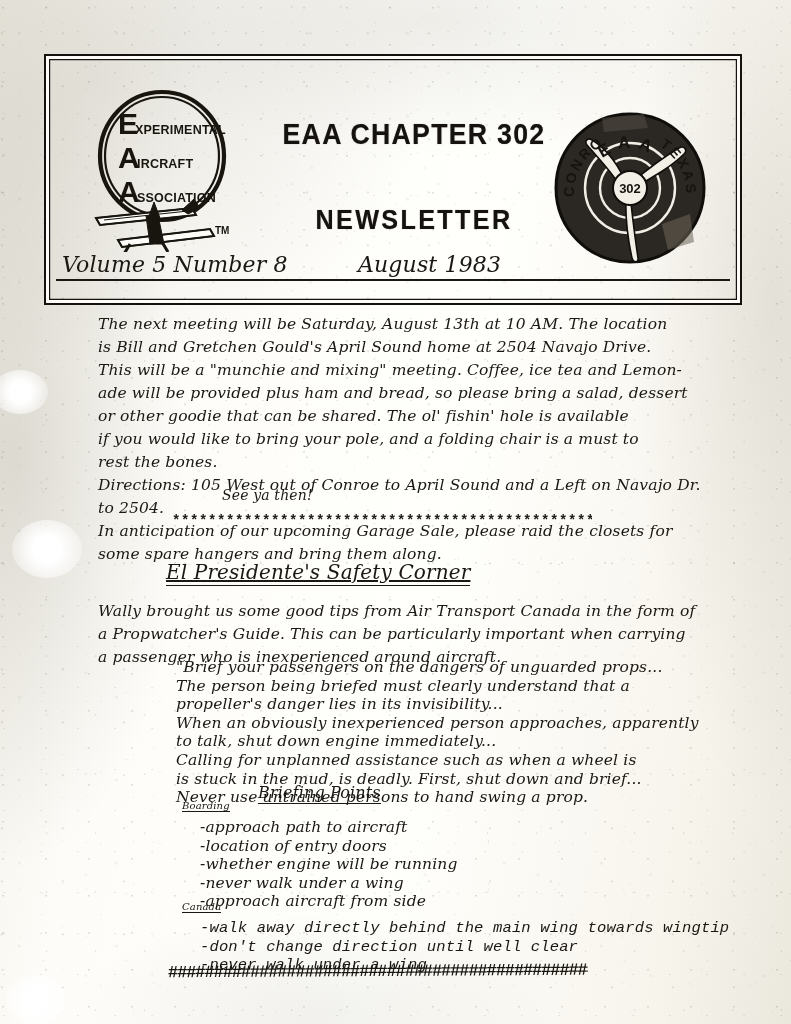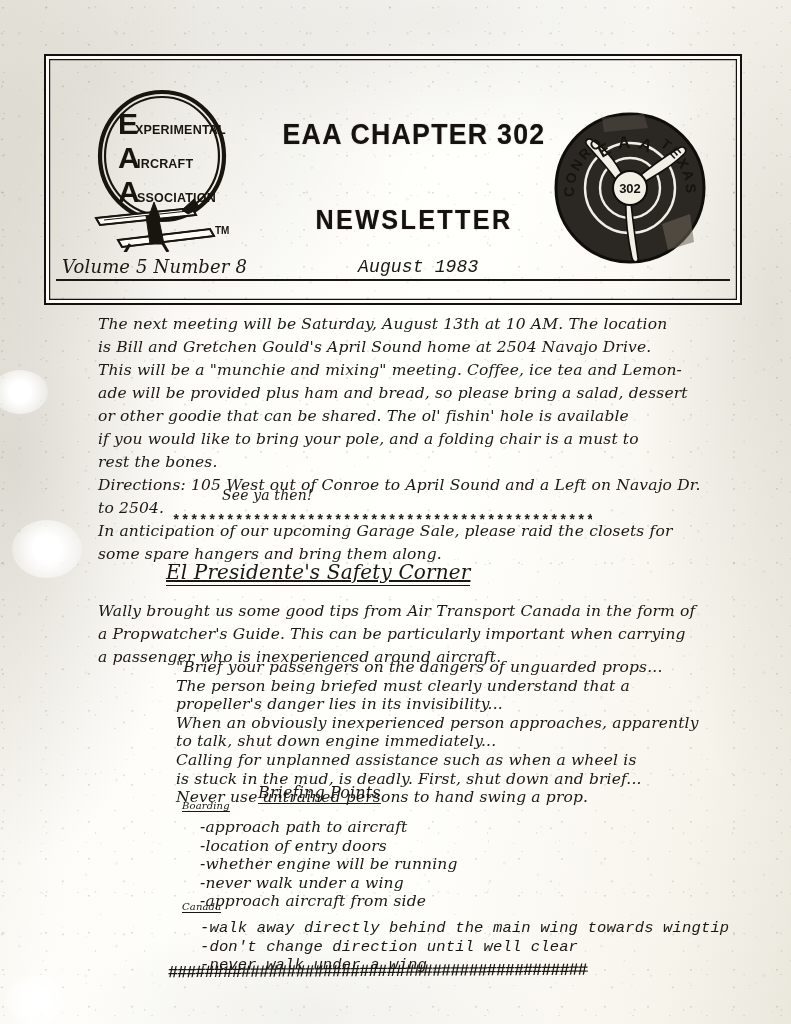--- a/index.html
+++ b/index.html
@@ -124,27 +124,27 @@
     right: 10px;
     bottom: 22px;
     height: 2px;
     background: #1a1714;
   }
   .mast-meta {
     position: absolute;
     bottom: 26px;
     font-family: "Liberation Serif", serif;
     font-style: italic;
-    font-size: 18px;
+    font-size: 22px;
     color: #16130f;
     white-space: nowrap;
     letter-spacing: .3px;
   }
   #meta-volume { left: 16px; }
-  #meta-date   { left: 312px; font-family: Liberation Mono, monospace; }
+  #meta-date   { left: 312px; }
   #meta-editor { left: 476px; }
 
   
   .hand {
     font-family: "DejaVu Serif", serif;
     font-style: italic;
     color: #1b1813;
     letter-spacing: .15px;
   }
   #body {

